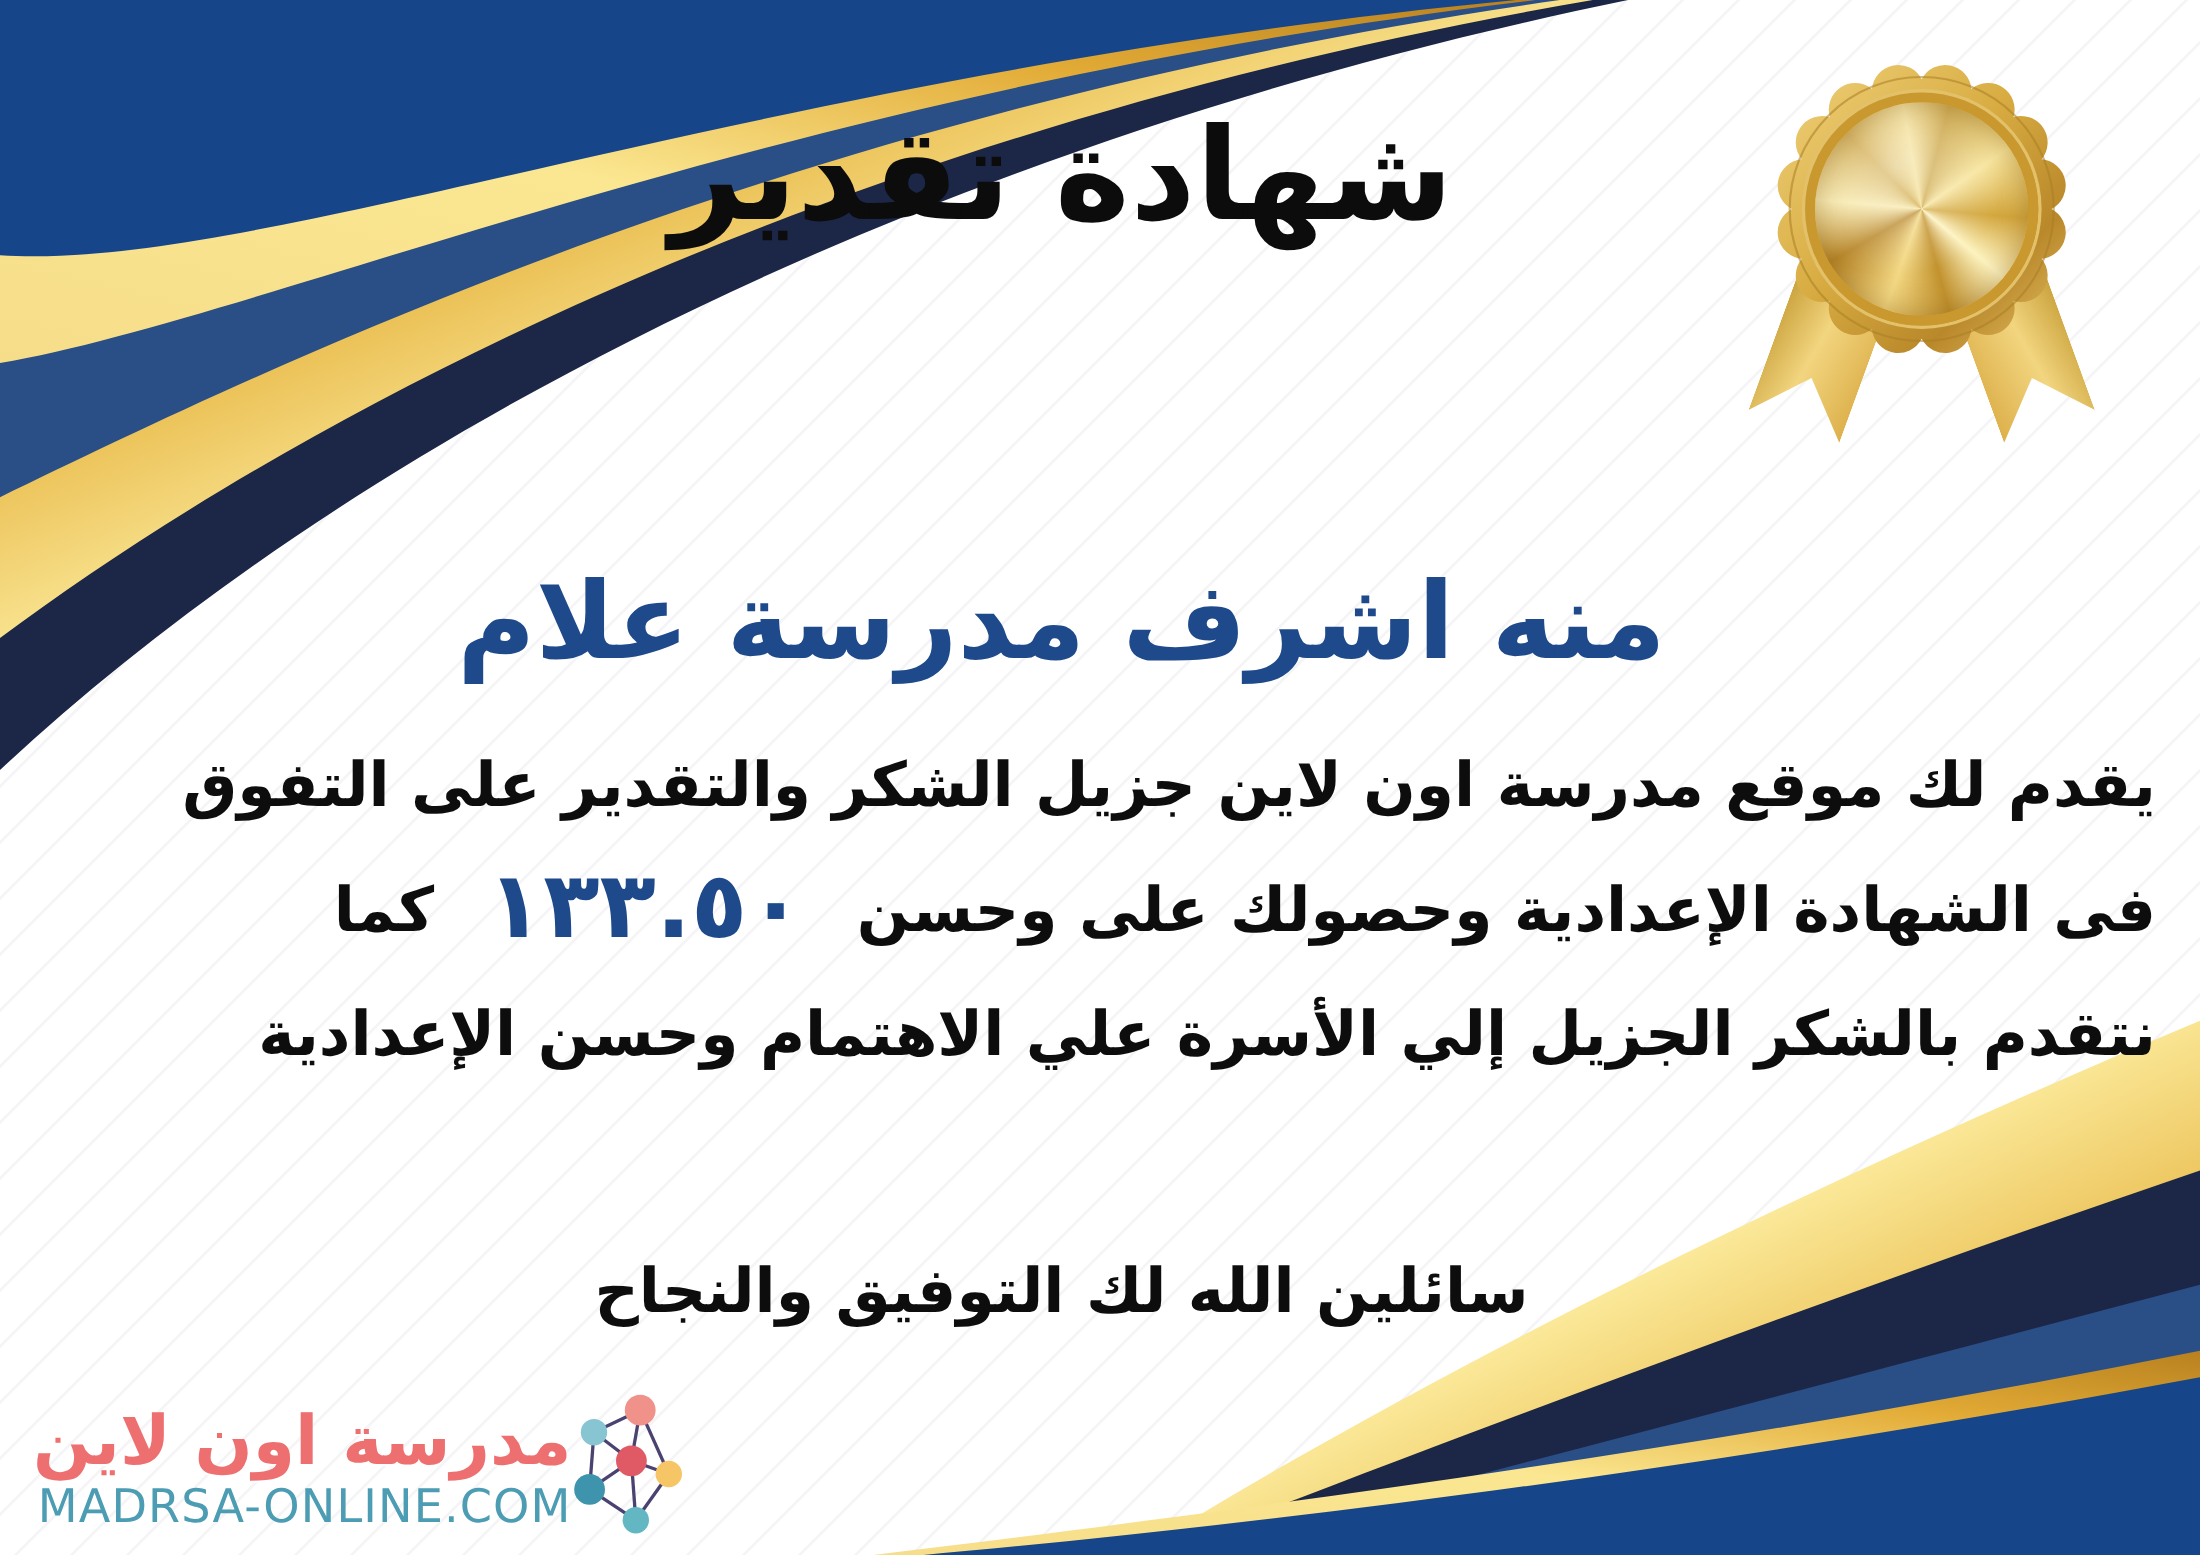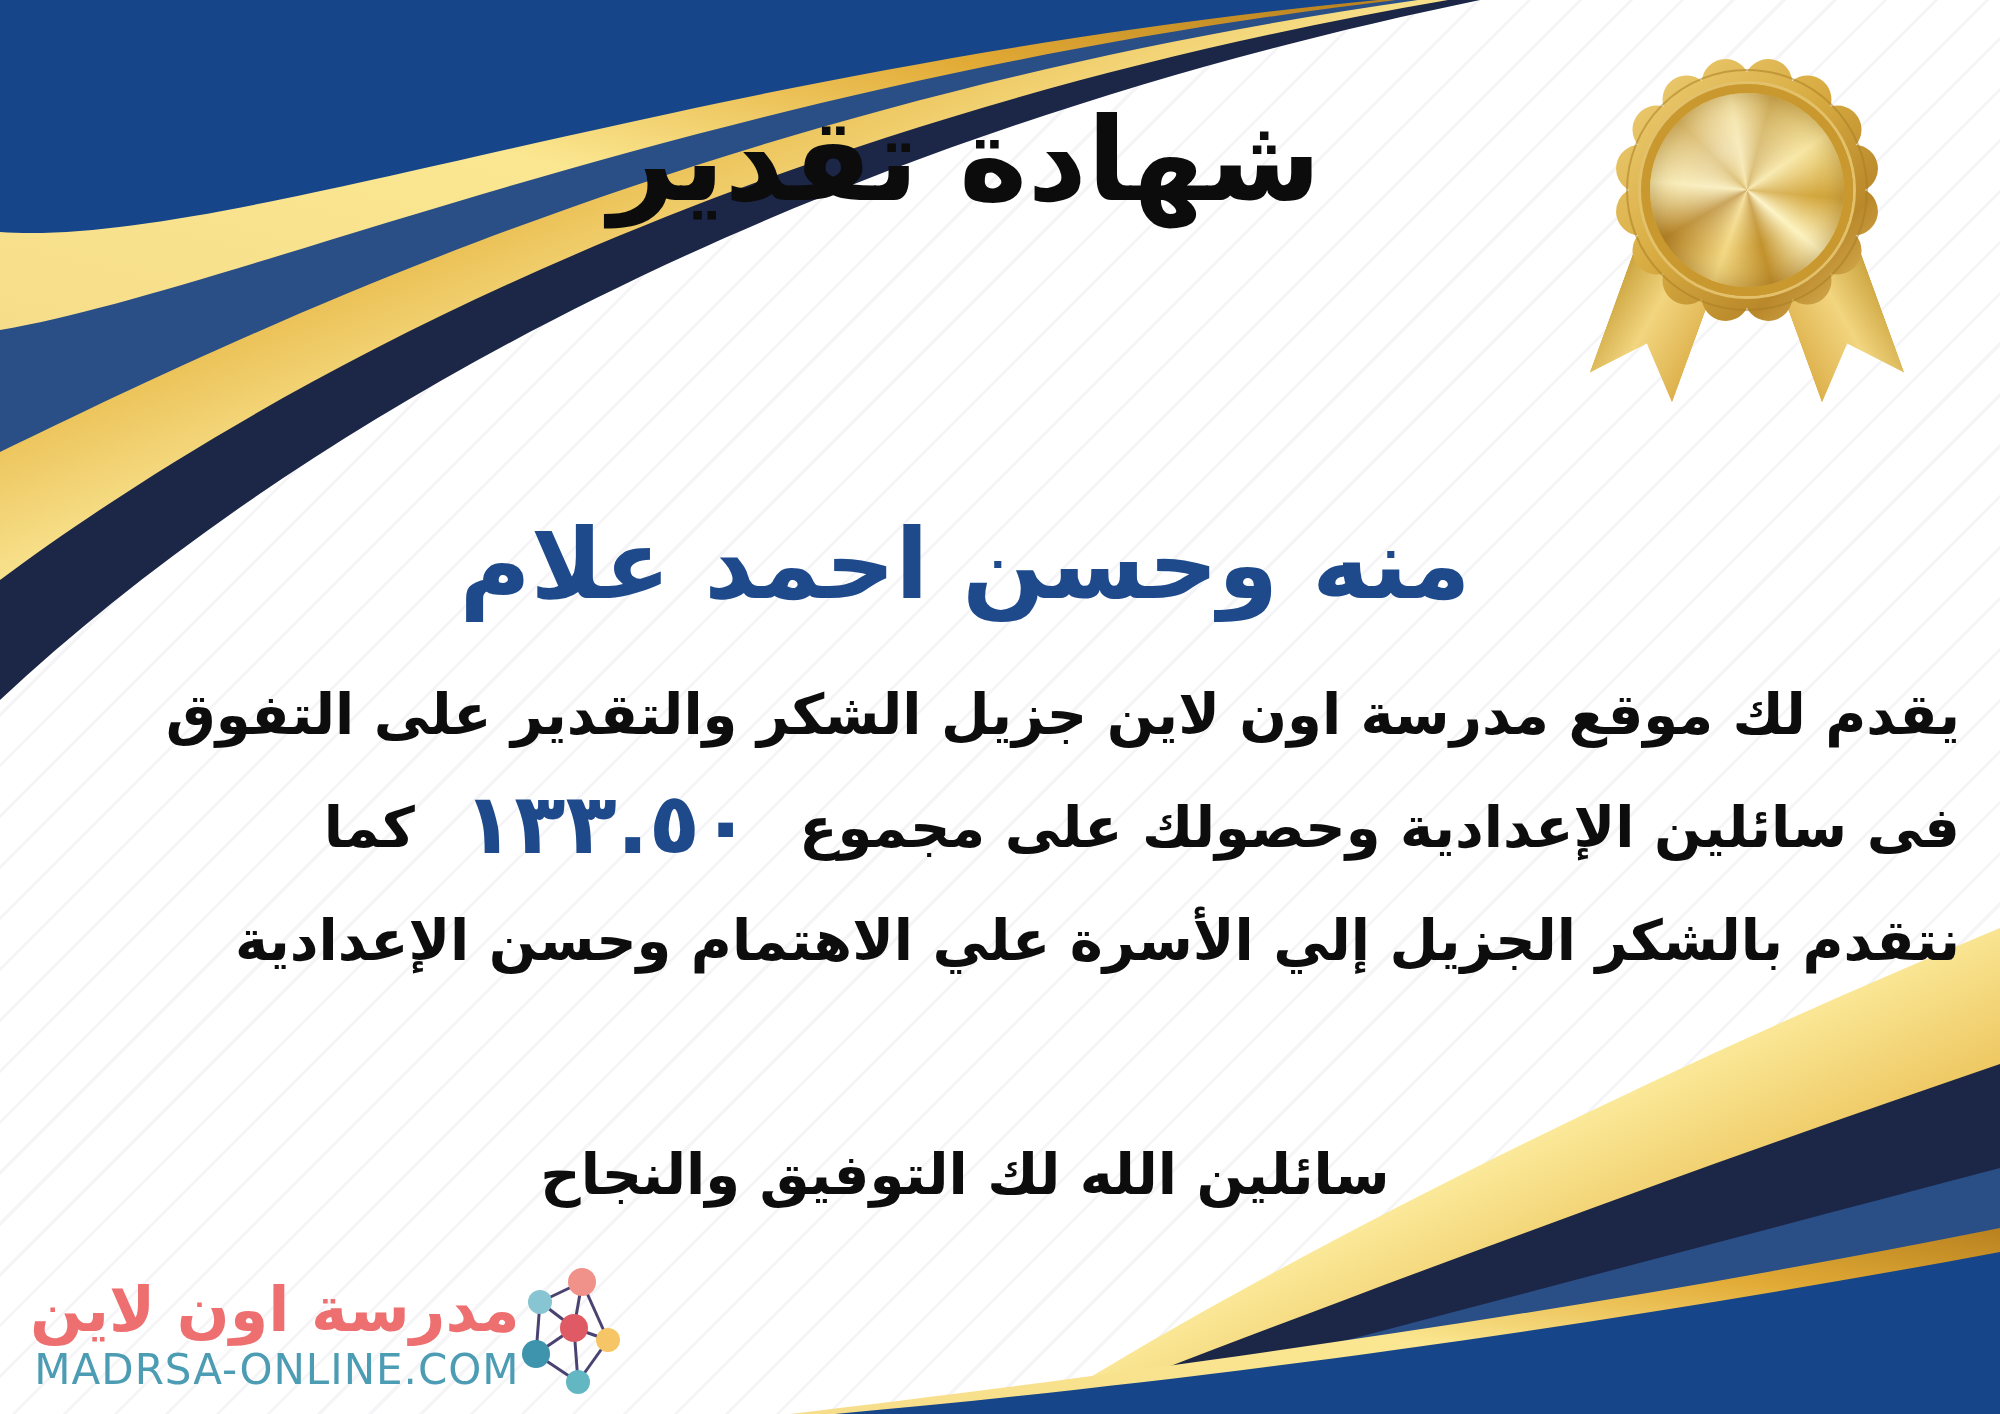--- a/index.html
+++ b/index.html
@@ -144,25 +144,25 @@
         A24,24 0 0 1 61.6,66.6 A24,24 0 0 1 99.8,41 A24,24 0 0 1 145,32
         A24,24 0 0 1 190.2,41 A24,24 0 0 1 228.4,66.6 A24,24 0 0 1 254,104.8
         A24,24 0 0 1 263,150 Z"></path>
       <circle cx="145" cy="150" r="120" fill="none" stroke="#a97d24" stroke-width="2" opacity="0.55"></circle>
     </svg>
     <div class="medal-disc"></div>
   </div>
 
   <h1 class="title" dir="rtl">شهادة تقدير</h1>
 
-  <div class="student-name" dir="rtl">منه وحسن احمد علام</div>
+  <div class="student-name" dir="rtl">منه اشرف مدرسة علام</div>
 
   <div class="body-text" dir="rtl">
     <span>يقدم لك موقع مدرسة اون لاين جزيل الشكر  والتقدير على التفوق</span><br>
-    <span>فى سائلين الإعدادية وحصولك على مجموع</span><span class="score">١٣٣.٥٠</span><span>كما</span><br>
+    <span>فى الشهادة الإعدادية وحصولك على وحسن</span><span class="score">١٣٣.٥٠</span><span>كما</span><br>
     <span>نتقدم  بالشكر الجزيل إلي الأسرة علي الاهتمام وحسن الإعدادية</span>
   </div>
 
   <div class="closing" dir="rtl">سائلين الله لك التوفيق  والنجاح</div>
 
   <div class="logo">
     <div class="logo-text">
       <span class="logo-arabic" dir="rtl">مدرسة اون لاين</span>
       <span class="logo-domain">MADRSA-ONLINE.COM</span>
     </div>

